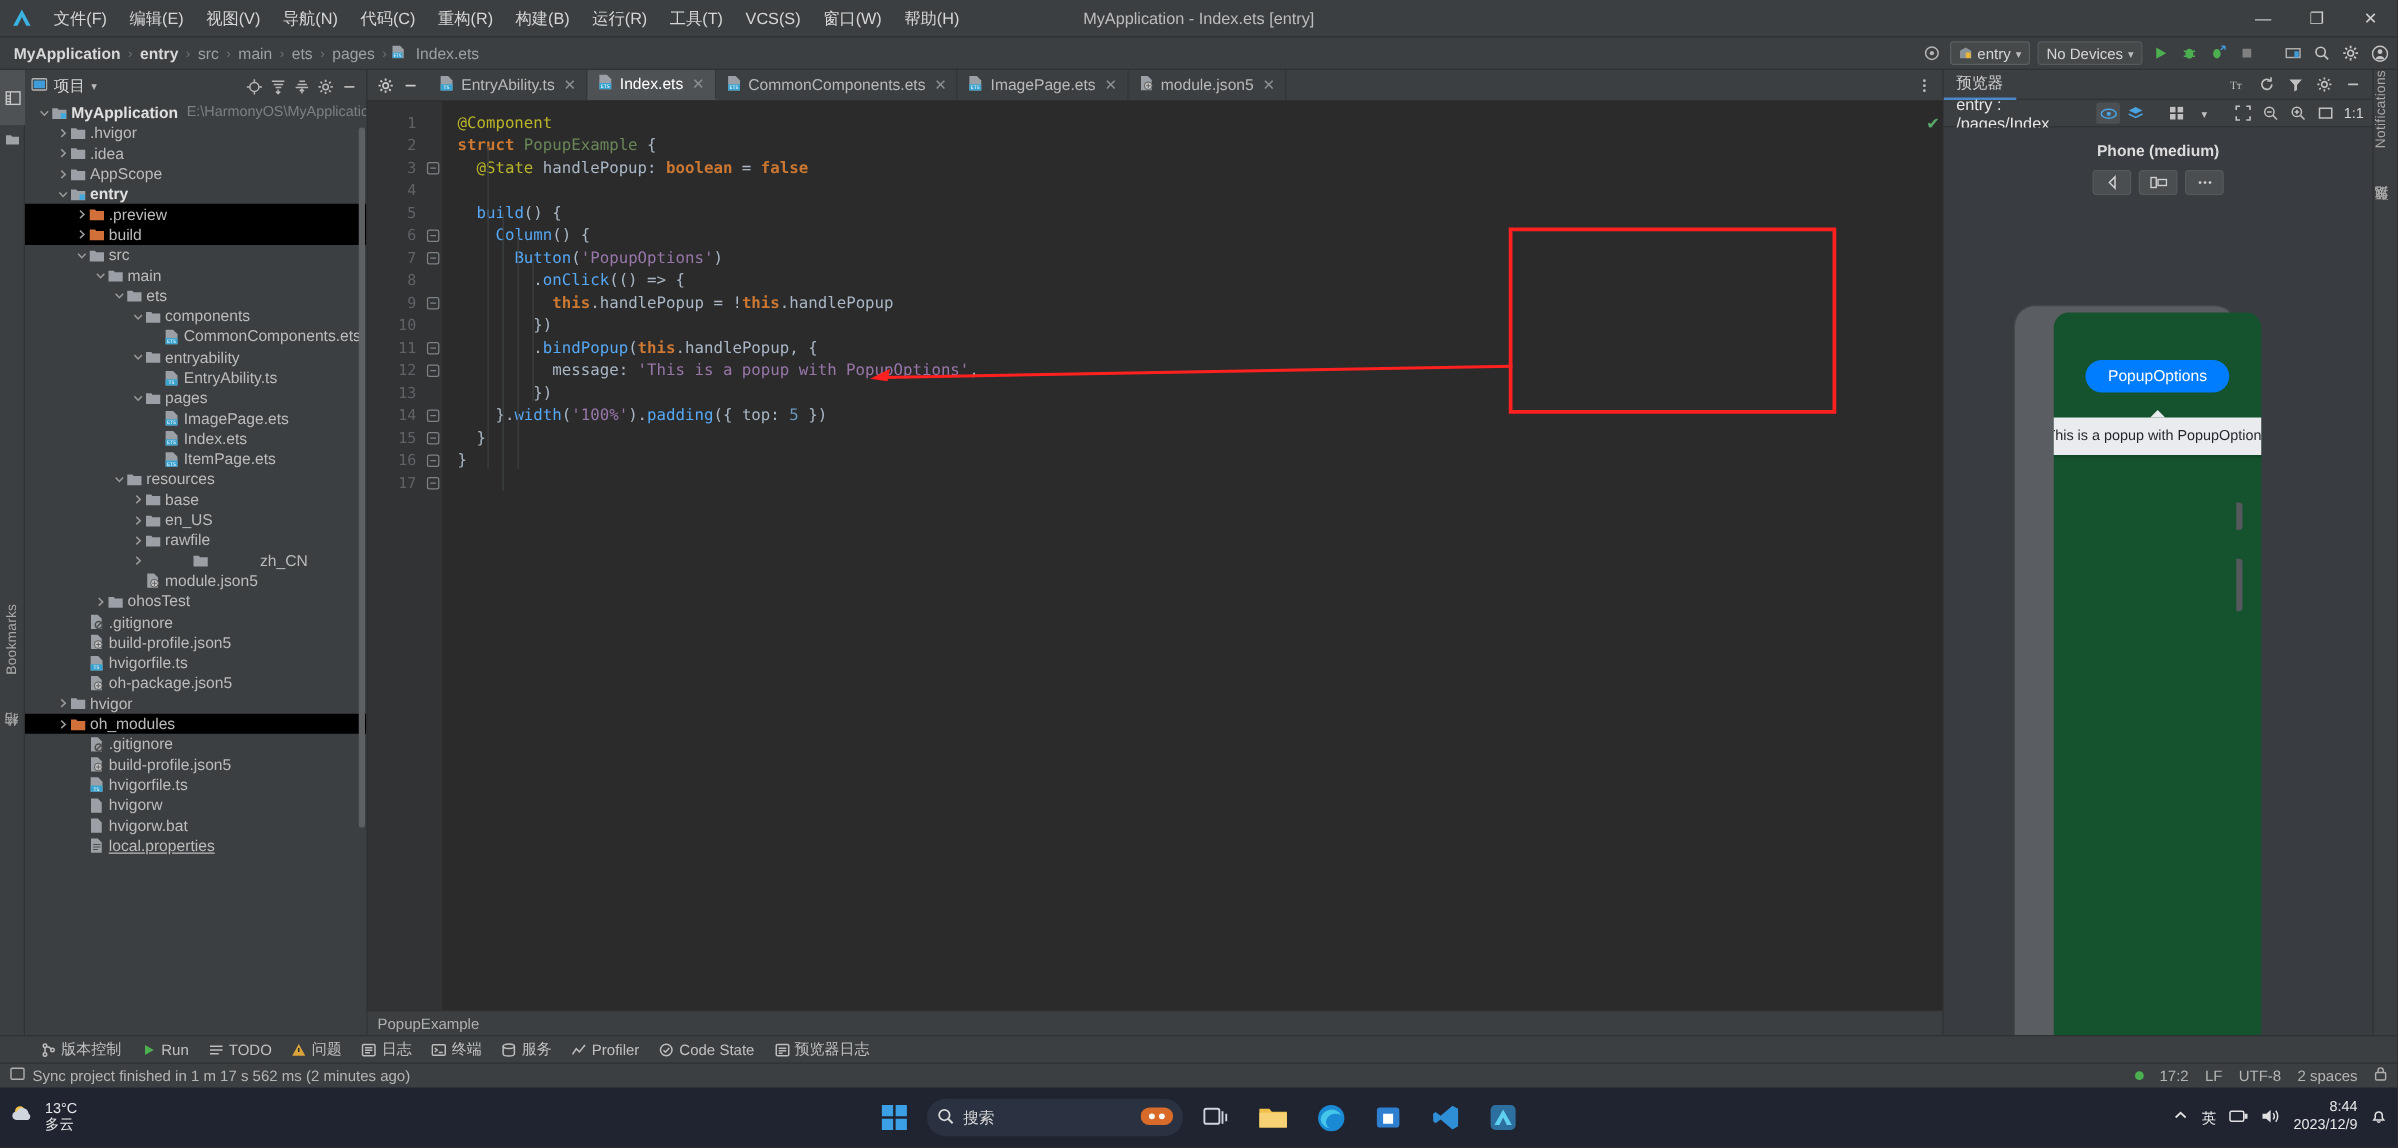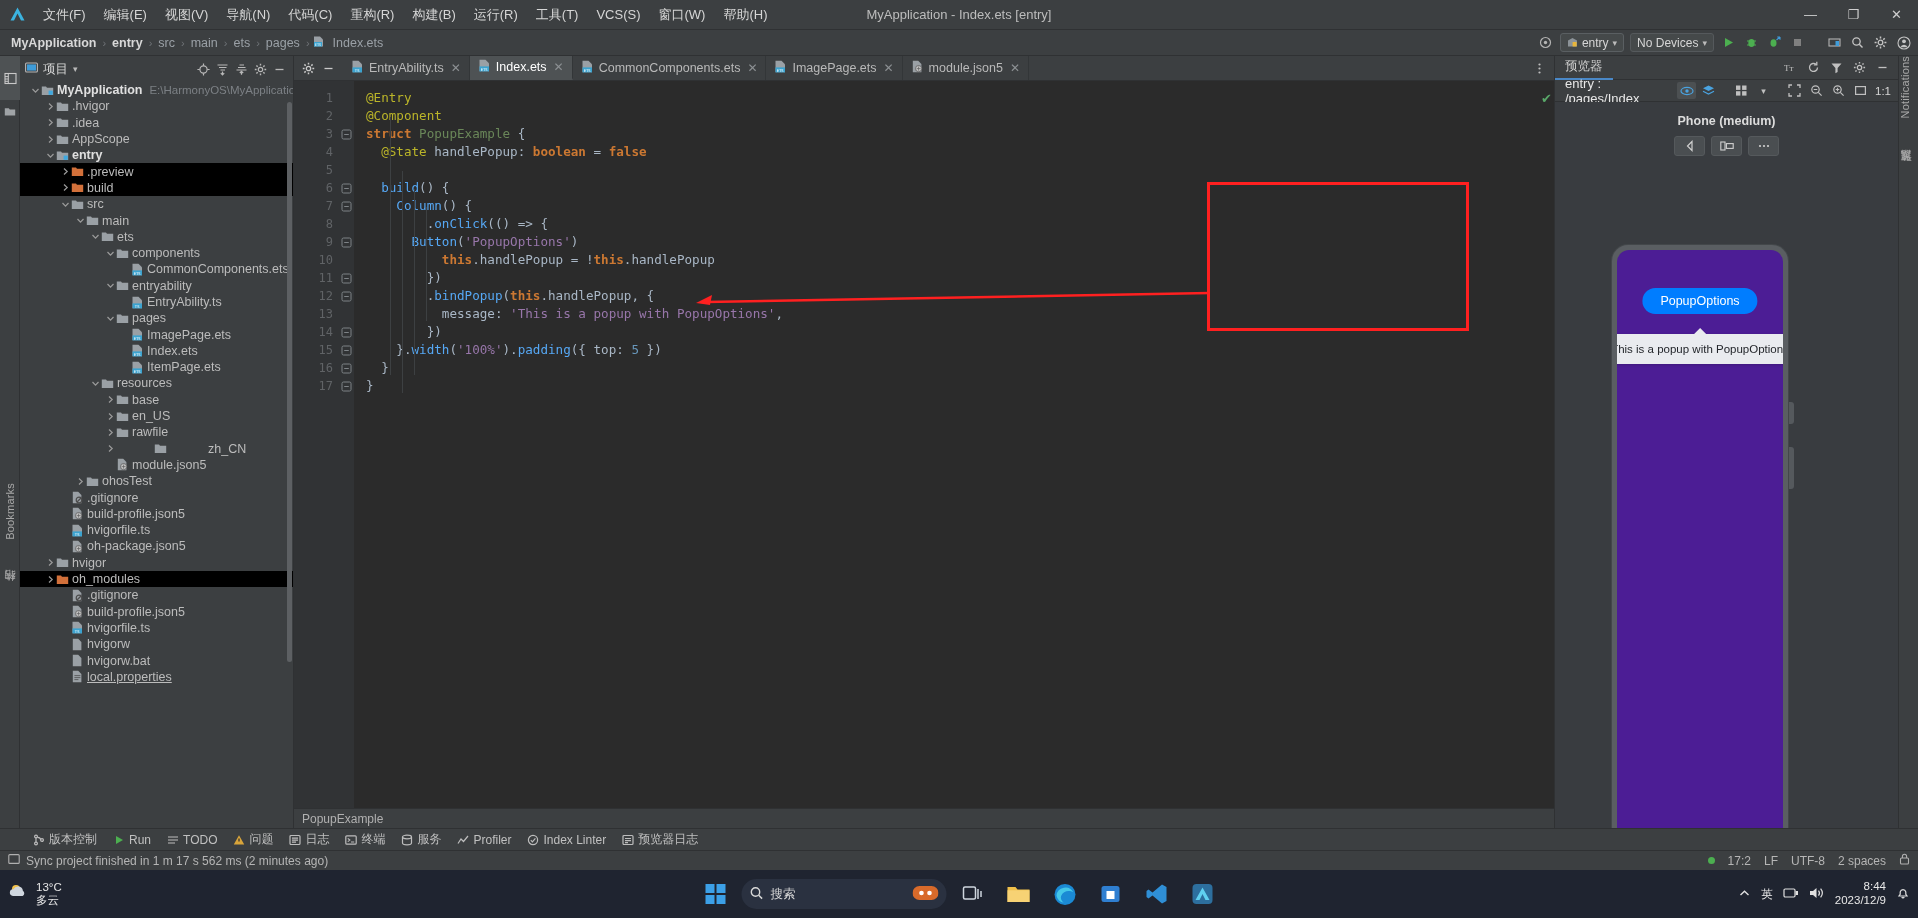--- a/index.html
+++ b/index.html
@@ -102,21 +102,21 @@
   .prevbtn.act { background:#4c5052; }
   .prevbody { flex:1 1 auto; background:#393c40; position:relative; overflow:hidden; }
   .devname { text-align:center; font-size:12.5px; color:#dcdcdc; margin-top:12px; font-weight:bold; }
   .devctl { display:flex; justify-content:center; gap:6px; margin-top:8px; }
   .devbtn { width:31px; height:20px; background:#4a4e51; border:1px solid #55595c; border-radius:3px;
             display:flex; align-items:center; justify-content:center; color:#d0d0d0; font-size:11px; }
 
   .phoneframe { position:absolute; left:57px; top:143px; width:176px; height:640px;
                 background:#5a5e62; border-radius:16px; padding:5px;
                 box-shadow:0 0 0 1px #43474a; }
-  .phonescreen { width:100%; height:100%; background:#4c1d95; border-radius:12px; position:relative; overflow:hidden; }
+  .phonescreen { width:100%; height:100%; background:#14532d; border-radius:12px; position:relative; overflow:hidden;margin-left:26px; }
   .pbtn1 { position:absolute; left:234px; top:300px; width:5px; height:22px; background:#55595d; border-radius:0 3px 3px 0;}
   .pbtn2 { position:absolute; left:234px; top:345px; width:5px; height:42px; background:#55595d; border-radius:0 3px 3px 0;}
 
   .popbtn { position:absolute; left:50%; transform:translateX(-50%); top:38px;
             background:#007dff; color:#ffffff; border-radius:18px; padding:6px 18px; font-size:12.5px; white-space:nowrap; }
   .bubble { position:absolute; left:50%; transform:translateX(-50%); top:84px;
             background:#e9ebef; color:#23262b; border-radius:10px; padding:9px 12px; font-size:11.5px; white-space:nowrap;
             box-shadow:0 1px 3px rgba(0,0,0,.18); }
   .bubble:before { content:""; position:absolute; top:-6px; left:50%; margin-left:-6px;
             border-left:6px solid transparent; border-right:6px solid transparent; border-bottom:6px solid #e9ebef; }
@@ -950,29 +950,28 @@
               </svg>
             </div>
             <div style="height: 18px; position: relative;">
               <svg width="11" height="11" viewBox="0 0 11 11" style="position:absolute;left:1px;top:4px;">
                 <rect x="1" y="1" width="9" height="9" rx="1.5" fill="none" stroke="#7e8387" stroke-width="1"></rect>
                 <path d="M3.2 5.5h4.6" stroke="#7e8387" stroke-width="1"></path>
               </svg>
             </div>
           </div>
         <div class="code" id="code">
-            <div class="cl"><span class="k-dec">@Entry</span></div>
             <div class="cl"><span class="k-dec">@Component</span></div>
             <div class="cl"><span class="k-key">struct</span> <span class="k-struct">PopupExample</span> {</div>
             <div class="cl">  <span class="k-dec">@State</span> handlePopup: <span class="k-key">boolean</span> = <span class="k-key">false</span></div>
             <div class="cl">&nbsp;</div>
             <div class="cl">  <span class="k-fn">build</span>() {</div>
             <div class="cl">    <span class="k-fn">Column</span>() {</div>
+            <div class="cl">      <span class="k-fn">Button</span>(<span class="k-str">'PopupOptions'</span>)</div>
             <div class="cl">        .<span class="k-fn">onClick</span>(() =&gt; {</div>
-            <div class="cl">      <span class="k-fn">Button</span>(<span class="k-str">'PopupOptions'</span>)</div>
             <div class="cl">          <span class="k-key">this</span>.handlePopup = !<span class="k-key">this</span>.handlePopup</div>
             <div class="cl">        })</div>
             <div class="cl">        .<span class="k-fn">bindPopup</span>(<span class="k-key">this</span>.handlePopup, {</div>
             <div class="cl">          <span class="k-prop">message</span>: <span class="k-str">'This is a popup with PopupOptions'</span>,</div>
             <div class="cl">        })</div>
             <div class="cl">    }.<span class="k-fn">width</span>(<span class="k-str">'100%'</span>).<span class="k-fn">padding</span>({ <span class="k-prop">top</span>: <span class="k-num">5</span> })</div>
             <div class="cl">  }</div>
             <div class="cl">}</div>
             <div class="indentguide" style="left: 36px; top: 36px; height: 258px;"></div>
             <div class="indentguide" style="left: 48px; top: 90px; height: 222px;"></div>
@@ -1199,21 +1198,21 @@
         </span>
         <span>Profiler</span>
       </div>
       <div class="tw">
         <span style="display: inline-flex;">
           <svg width="12" height="12" viewBox="0 0 12 12">
             <circle cx="6" cy="6" r="4.6" stroke="#bdbdbd" stroke-width="1.2" fill="none"></circle>
             <path d="M3.8 6.2 L5.4 7.8 L8.4 4.4" stroke="#bdbdbd" stroke-width="1.2" fill="none"></path>
           </svg>
         </span>
-        <span>Index Linter</span>
+        <span>Code State</span>
       </div>
       <div class="tw">
         <span style="display: inline-flex;">
           <svg width="12" height="12" viewBox="0 0 12 12">
             <rect x="1" y="1.5" width="10" height="9" rx="1" stroke="#bdbdbd" stroke-width="1.2" fill="none"></rect>
             <path d="M3 4.5h6M3 6.6h6M3 8.6h3" stroke="#bdbdbd" stroke-width="1.2" fill="none"></path>
           </svg>
         </span>
         <span>预览器日志</span>
       </div>

